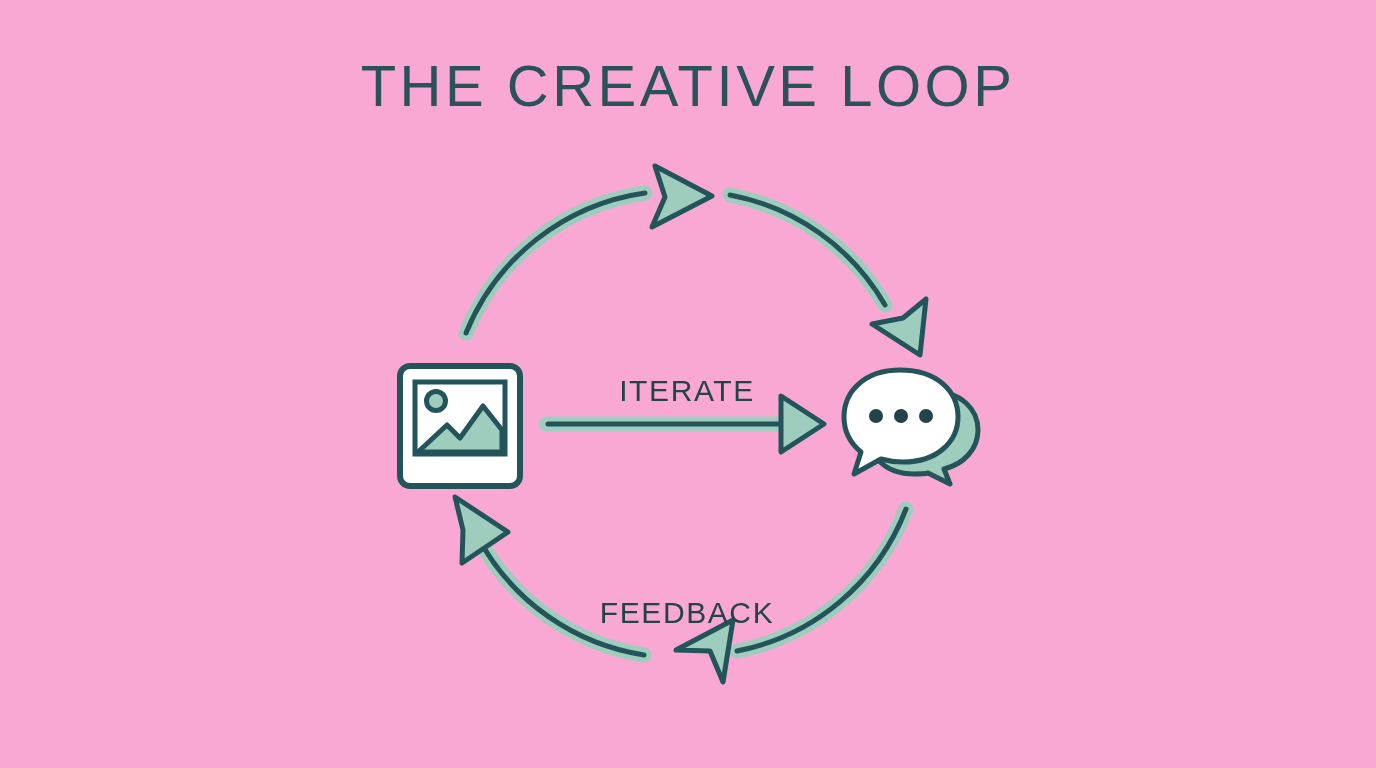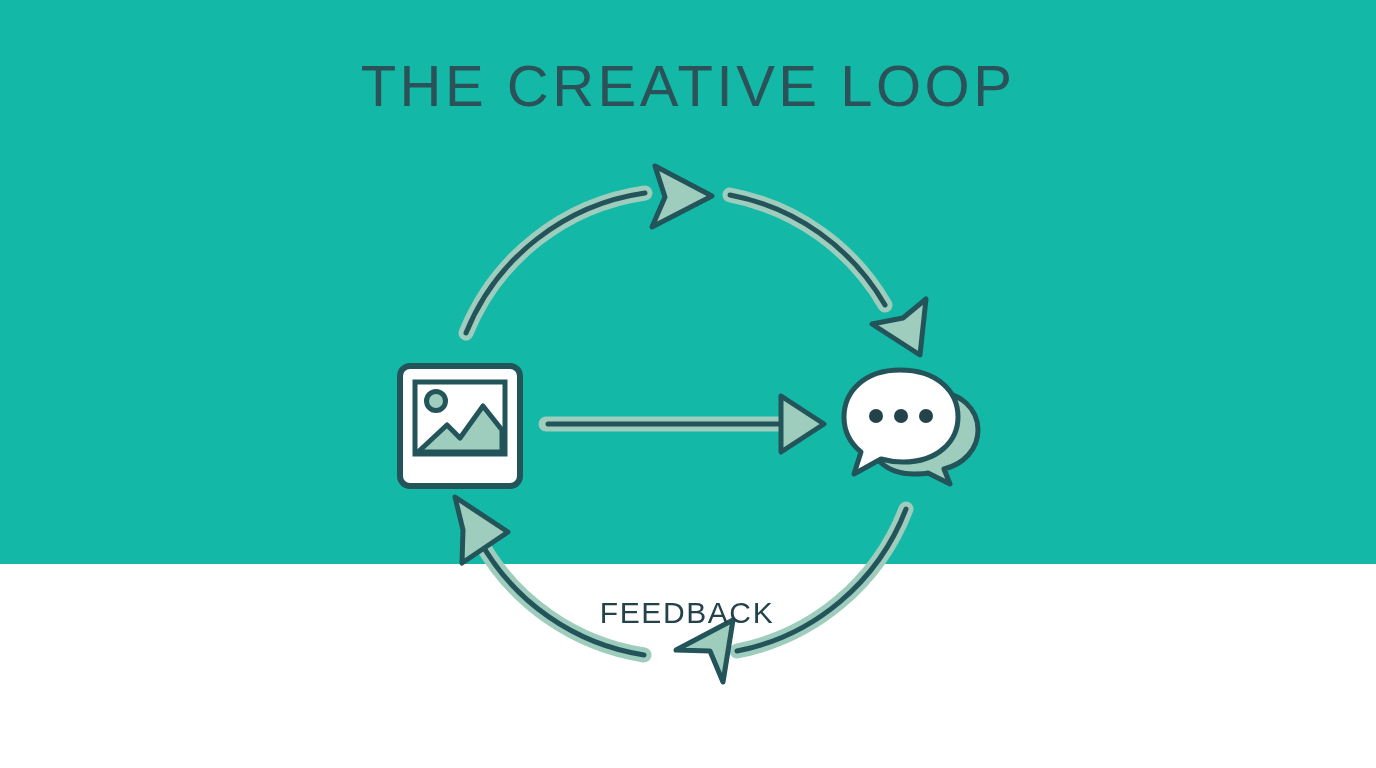--- a/index.html
+++ b/index.html
@@ -11,22 +11,22 @@
   body {
     width: 1376px;
     height: 768px;
     overflow: hidden;
     font-family: "Liberation Sans", sans-serif;
     position: relative;
   }
   #stage {
     position: relative;
     width: 1376px;
-    height: 564px;
-    background: #14b8a6;
+    height: 768px;
+    background: #f9a8d4;
   }
   #diagram-title {
     position: absolute;
     left: 0;
     top: 52px;
     width: 1376px;
     text-align: center;
     font-family: "Liberation Sans", sans-serif;
     font-size: 58px;
     letter-spacing: 3.5px;
@@ -128,16 +128,17 @@
                C 850 443 844 431 844 417
                C 844 392 864 370 900 370 Z" fill="#ffffff" stroke="#23545a" stroke-width="5" stroke-linejoin="round"></path>
       <circle cx="876" cy="416" r="7" fill="#23424a"></circle>
       <circle cx="901" cy="416" r="7" fill="#23424a"></circle>
       <circle cx="926" cy="416" r="7" fill="#23424a"></circle>
     </g>
 
   </svg>
 
 
+  <div class="loop-label" id="label-iterate">ITERATE</div>
 
   <div class="loop-label" id="label-feedback">FEEDBACK</div>
 
 </div>
 
 </body></html>

